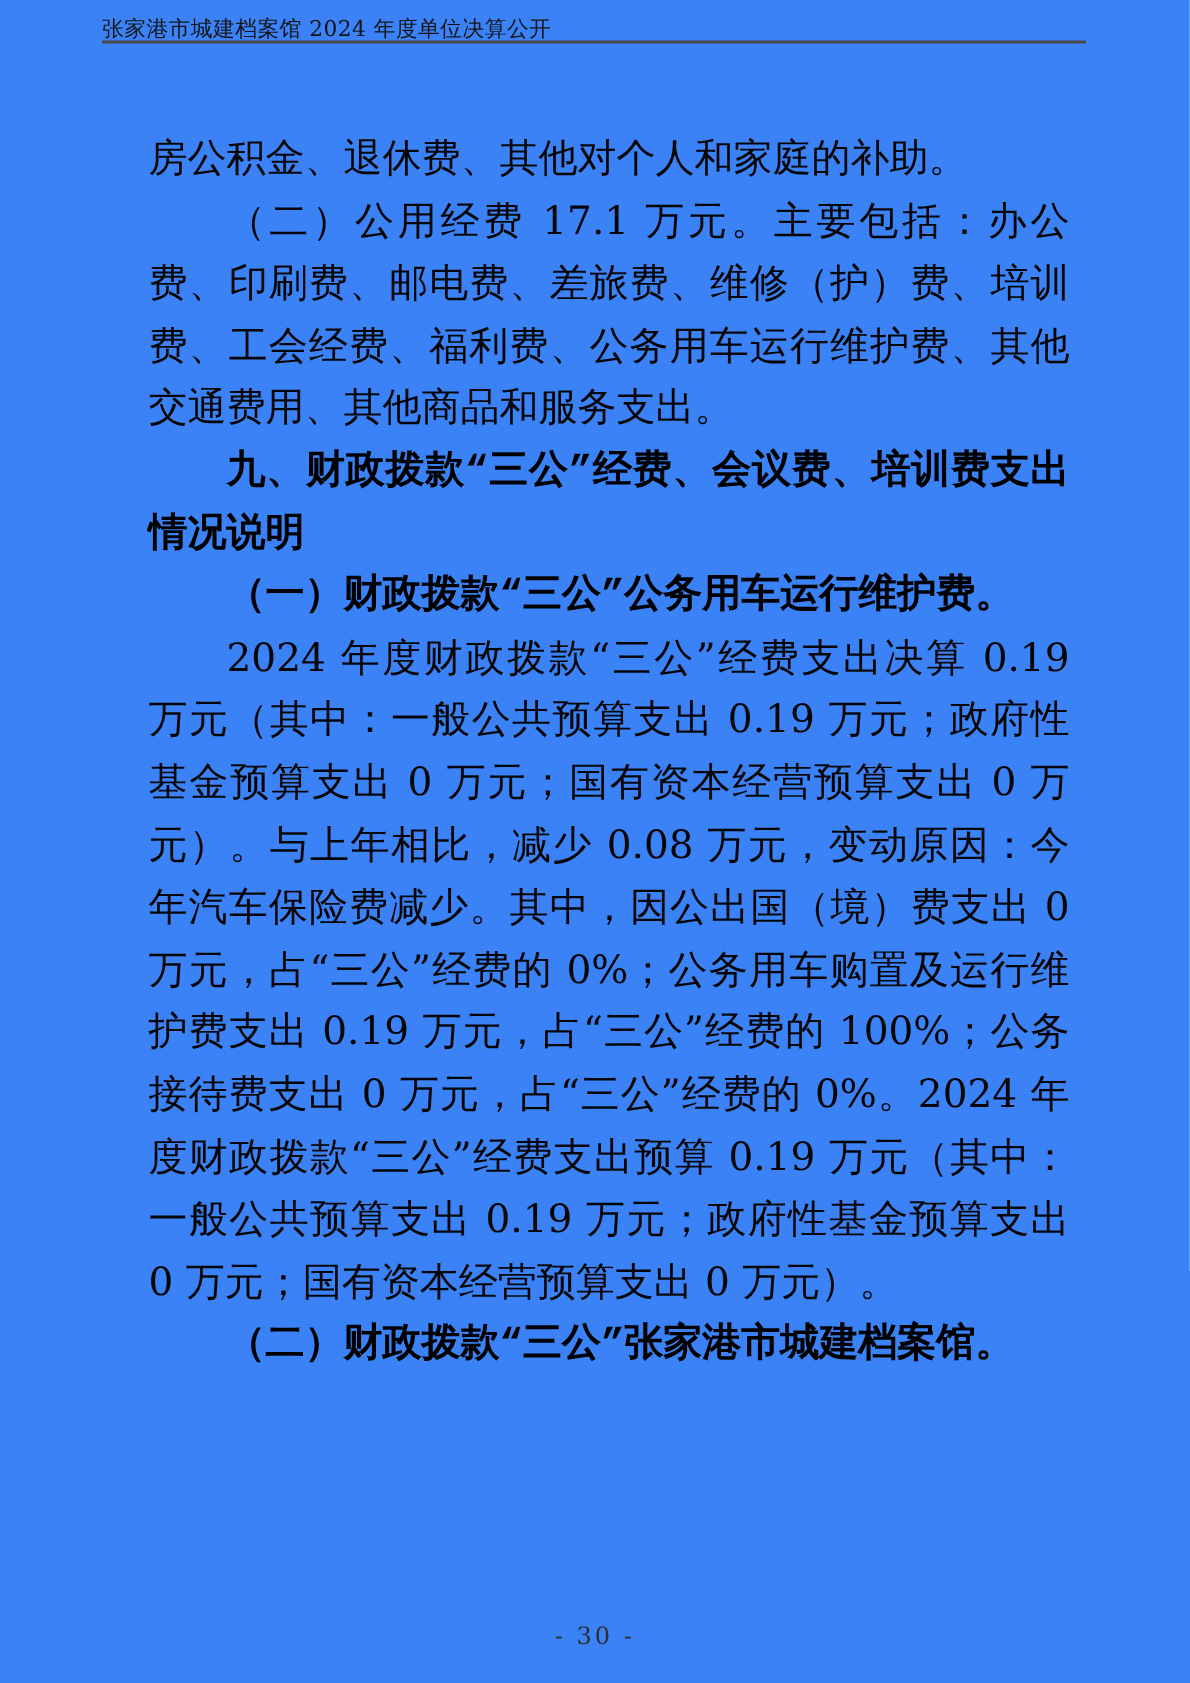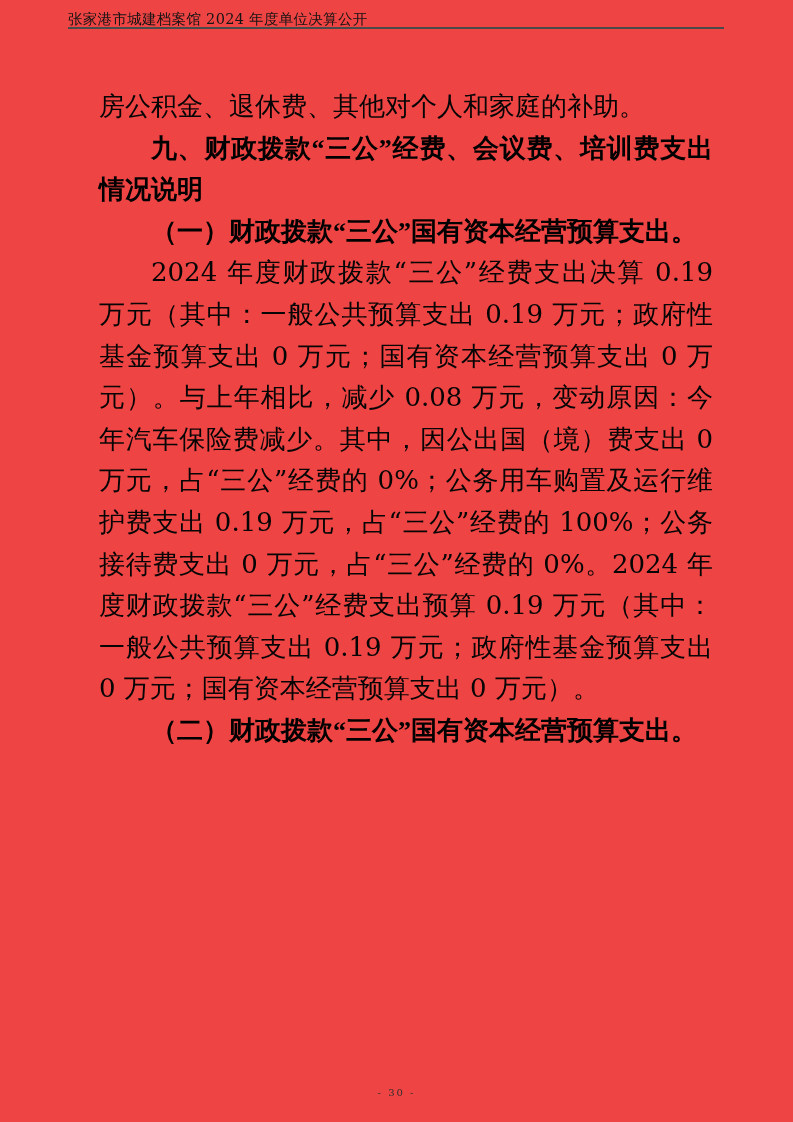--- a/index.html
+++ b/index.html
@@ -7,21 +7,21 @@
   body {
     position: relative;
     background: #ffffff;
     color: #000000;
     font-family: "DejaVu Serif", "Liberation Serif", serif;
     overflow: hidden;
   }
   .page {
     position: absolute;
     inset: 0;
-    background: #ef4444;
+    background: #3b82f6;
   }
   .page-header {
     position: absolute;
     left: 68px;
     top: 9px;
     width: 656px;
   }
   .header-title {
     display: inline-block;
     font-size: 14.5px;
@@ -47,52 +47,53 @@
     line-height: 41.6px;
     text-align: justify;
     text-justify: inter-ideograph;
     color: #050505;
   }
   .doc-body p.para { margin: 0; }
   .doc-body p.indent { text-indent: 2em; }
   .doc-body p.no-indent { text-indent: 0; }
   .doc-body p.heading {
     font-weight: bold;
-    font-family: Liberation Serif, serif;
+    font-family: Liberation Mono, monospace;
     color: #000000;
   }
   .page-footer {
     position: absolute;
     left: 0;
     top: 1081px;
     width: 793px;
     text-align: center;
   }
   .page-number {
-    font-size: 10px;
+    font-size: 16px;
     color: #2e2e2e;
     letter-spacing: 2px;
   }
 </style>
 </head>
 <body>
 
 <div class="page">
 
   <div class="page-header">
     <span class="header-title" style="color: rgb(20, 20, 20);">张家港市城建档案馆 2024 年度单位决算公开</span>
   </div>
 
   <div class="header-rule" style="background: rgb(74, 74, 74);"></div>
 
   <div class="doc-body" style="color: rgb(5, 5, 5);">
       <p class="para body no-indent">房公积金、退休费、其他对个人和家庭的补助。</p>
+      <p class="para body indent">（二）公用经费 17.1 万元。主要包括：办公费、印刷费、邮电费、差旅费、维修（护）费、培训费、工会经费、福利费、公务用车运行维护费、其他交通费用、其他商品和服务支出。</p>
       <p class="para heading indent">九、财政拨款“三公”经费、会议费、培训费支出情况说明</p>
-      <p class="para heading indent">（一）财政拨款“三公”国有资本经营预算支出。</p>
+      <p class="para heading indent">（一）财政拨款“三公”公务用车运行维护费。</p>
       <p class="para body indent">2024 年度财政拨款“三公”经费支出决算 0.19 万元（其中：一般公共预算支出 0.19 万元；政府性基金预算支出 0 万元；国有资本经营预算支出 0 万元）。与上年相比，减少 0.08 万元，变动原因：今年汽车保险费减少。其中，因公出国（境）费支出 0 万元，占“三公”经费的 0%；公务用车购置及运行维护费支出 0.19 万元，占“三公”经费的 100%；公务接待费支出 0 万元，占“三公”经费的 0%。2024 年度财政拨款“三公”经费支出预算 0.19 万元（其中：一般公共预算支出 0.19 万元；政府性基金预算支出 0 万元；国有资本经营预算支出 0 万元）。</p>
-      <p class="para heading indent">（二）财政拨款“三公”国有资本经营预算支出。</p>
+      <p class="para heading indent">（二）财政拨款“三公”张家港市城建档案馆。</p>
     </div>
 
   <div class="page-footer">
     <span class="page-number" style="color: rgb(46, 46, 46);">- 30 -</span>
   </div>
 
 </div>
 
 </body></html>

